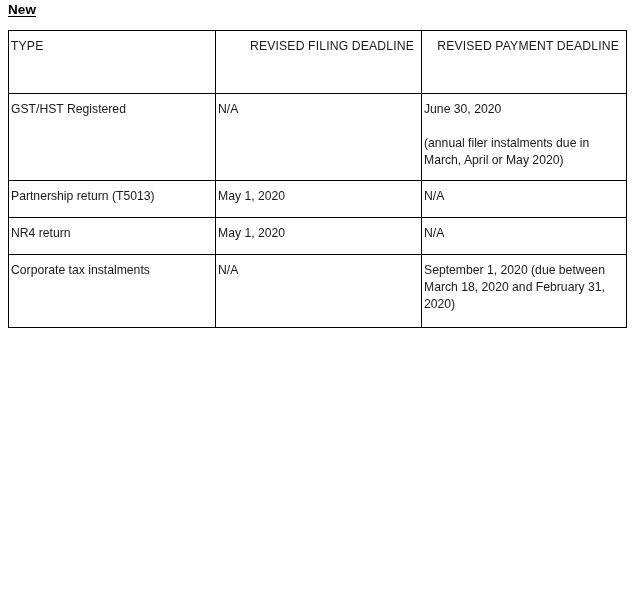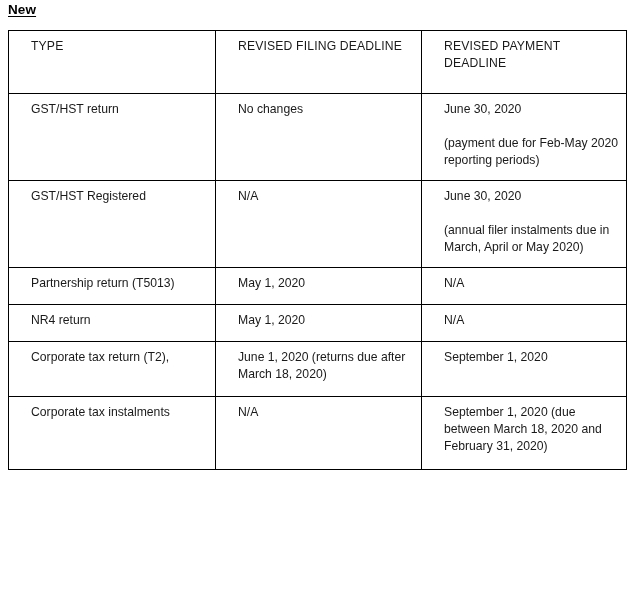--- a/index.html
+++ b/index.html
@@ -37,21 +37,21 @@
     left: 8px;
     top: 30px;
     width: 618px;
     border-collapse: collapse;
     table-layout: fixed;
   }
   table.deadlines td,
   table.deadlines th {
     border: 1.4px solid #000000;
     vertical-align: top;
-    padding: 7px 7px 7px 22px;
+    padding: 7px 7px 7px 2px;
     font-size: 12.2px;
     line-height: 1.38;
     color: #1a1a1a;
     font-weight: normal;
     text-align: left;
     word-wrap: break-word;
   }
   col.c-type    { width: 207px; }
   col.c-filing  { width: 206px; }
   col.c-payment { width: 205px; }
@@ -62,21 +62,21 @@
     color: #000000;
     letter-spacing: 0.15px;
     height: 48px;
     padding-top: 9px;
   }
   thead th.h-type {
     text-align: left;
   }
   thead th.h-filing,
   thead th.h-payment {
-    text-align: left;
+    text-align: right;
   }
   .cell-line {
     display: block;
   }
   .cell-line + .cell-line {
     margin-top: 17px;
   }
   .row-tall   td { height: 72px; }
   .row-short  td { height: 22px; }
   .row-mid    td { height: 40px; }
@@ -98,28 +98,20 @@
     </colgroup>
     <thead>
       <tr>
         <th class="h-type">TYPE</th>
         <th class="h-filing">REVISED FILING DEADLINE</th>
         <th class="h-payment">REVISED PAYMENT DEADLINE</th>
       </tr>
     </thead>
     <tbody>
 
-      <tr class="row-tall">
-        <td>GST/HST return</td>
-        <td>No changes</td>
-        <td>
-          <span class="cell-line">June 30, 2020</span>
-          <span class="cell-line">(payment due for Feb-May 2020 reporting periods)</span>
-        </td>
-      </tr>
 
       <tr class="row-tall">
         <td>GST/HST Registered</td>
         <td>N/A</td>
         <td>
           <span class="cell-line">June 30, 2020</span>
           <span class="cell-line">(annual filer instalments due in March, April or May 2020)</span>
         </td>
       </tr>
 
@@ -130,25 +122,20 @@
       </tr>
 
       <tr class="row-short">
         <td>NR4 return</td>
         <td>May 1, 2020</td>
         <td>N/A</td>
       </tr>
 
 
 
-      <tr class="row-mid">
-        <td>Corporate tax return (T2),</td>
-        <td>June 1, 2020 (returns due after March 18, 2020)</td>
-        <td>September 1, 2020</td>
-      </tr>
 
       <tr class="row-last">
         <td>Corporate tax instalments</td>
         <td>N/A</td>
         <td>September 1, 2020 (due between March 18, 2020 and February 31, 2020)</td>
       </tr>
 
     </tbody>
   </table>
 

